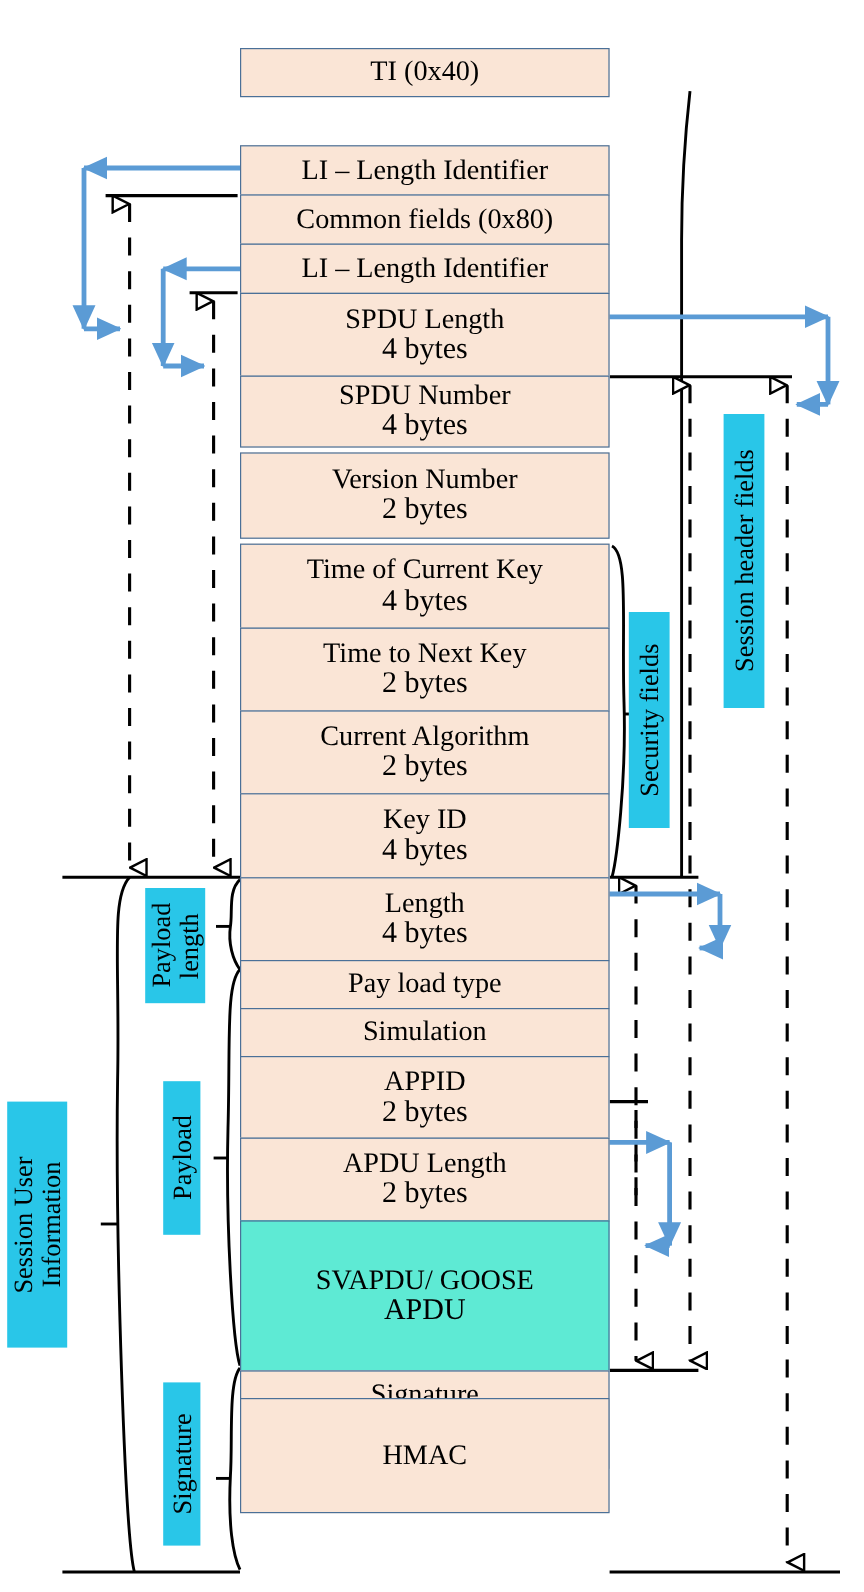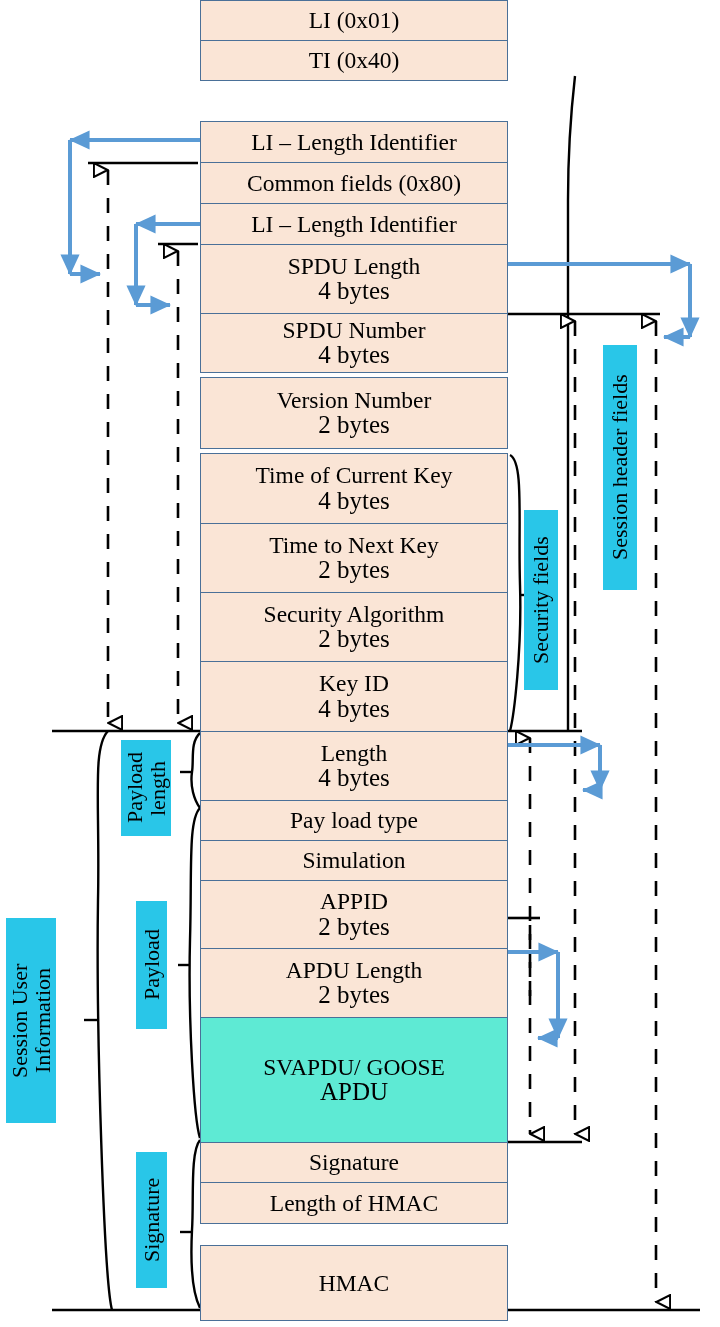--- a/index.html
+++ b/index.html
@@ -108,23 +108,20 @@
 
       <path d="M200,1140 C190,1152 194,1200 192,1230 C190,1270 194,1296 200,1308"></path>
       <path d="M192,1232 L180,1232"></path>
 
       <path d="M108,731 C92,748 100,800 98,900 C96,1030 104,1280 112,1310"></path>
       <path d="M98,1020 L84,1020"></path>
     </g>
   </svg>
 
   <div class="frames">
-    <div class="row" style="top:0px;height:41px">
-        <span class="t1">LI (0x01)</span>
-      </div>
     <div class="row" style="top:40px;height:41px">
         <span class="t1">TI (0x40)</span>
       </div>
     <div class="row" style="top:121px;height:42px">
         <span class="t1">LI – Length Identifier</span>
       </div>
     <div class="row" style="top:162px;height:42px">
         <span class="t1">Common fields (0x80)</span>
       </div>
     <div class="row" style="top:203px;height:42px">
@@ -144,21 +141,21 @@
       </div>
     <div class="row" style="top:453px;height:71px">
         <span class="t1">Time of Current Key</span>
         <span class="t2">4 bytes</span>
       </div>
     <div class="row" style="top:523px;height:70px">
         <span class="t1">Time to Next Key</span>
         <span class="t2">2 bytes</span>
       </div>
     <div class="row" style="top:592px;height:70px">
-        <span class="t1">Security Algorithm</span>
+        <span class="t1">Current Algorithm</span>
         <span class="t2">2 bytes</span>
       </div>
     <div class="row" style="top:661px;height:71px">
         <span class="t1">Key ID</span>
         <span class="t2">4 bytes</span>
       </div>
     <div class="row" style="top:731px;height:70px">
         <span class="t1">Length</span>
         <span class="t2">4 bytes</span>
       </div>
@@ -179,21 +176,21 @@
     <div class="row green" style="top:1017px;height:126px">
         <span class="t1">SVAPDU/ GOOSE</span>
         <span class="t2">APDU</span>
       </div>
     <div class="row" style="top:1142px;height:41px">
         <span class="t1">Signature</span>
       </div>
     <div class="row" style="top:1182px;height:42px">
         <span class="t1">Length of HMAC</span>
       </div>
-    <div class="row" style="top:1245px;height:76px">
+    <div class="row" style="top:1165px;height:96px">
         <span class="t1">HMAC</span>
       </div>
   </div>
 
   <div class="vlabel" style="left:121px;top:740px;width:50px;height:96px">Payload
 length</div>
   <div class="vlabel" style="left:136px;top:901px;width:31px;height:128px">Payload</div>
   <div class="vlabel" style="left:136px;top:1152px;width:31px;height:136px">Signature</div>
   <div class="vlabel" style="left:6px;top:918px;width:50px;height:205px">Session User
 Information</div>

